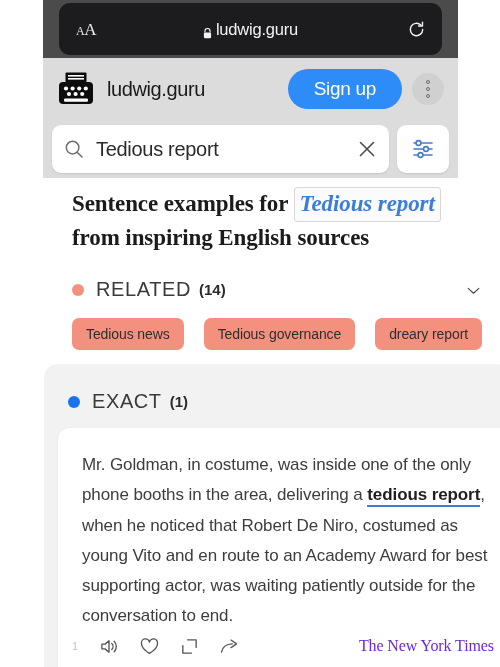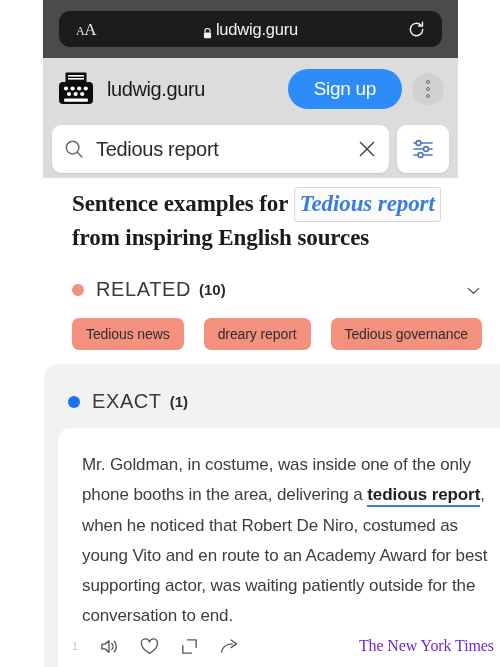--- a/index.html
+++ b/index.html
@@ -30,21 +30,21 @@
     width: 415px;
     height: 58px;
     background: #4b4b4b;
     display: flex;
     align-items: center;
     justify-content: center;
   }
   .url-bar {
     position: relative;
     width: 383px;
-    height: 36px;
+    height: 52px;
     background: #1c1c1e;
     border-radius: 11px;
     display: flex;
     align-items: center;
   }
   .aa-btn {
     position: absolute;
     left: 17px;
     color: #e9e9ea;
     font-family: "Liberation Serif", serif;
@@ -440,34 +440,34 @@
 
     <h1 class="page-title">
       <span>Sentence examples for</span>
       <span class="query-chip">Tedious report</span>
       <span>from inspiring English sources</span>
     </h1>
 
     <div class="related-head">
       <span class="dot related"></span>
       <span class="sec-label">RELATED</span>
-      <span class="sec-count">(10)</span>
+      <span class="sec-count">(14)</span>
       <span class="show-more">
         <span>
           <svg viewBox="0 0 14 9" width="13" height="8">
             <path d="M1 1.5 L7 7 L13 1.5" fill="none" stroke="#4a4a4a" stroke-width="1.3" stroke-linecap="round" stroke-linejoin="round"></path>
           </svg>
         </span>
       </span>
     </div>
 
     <div class="chips-row">
       <span class="chip">Tedious news</span>
+      <span class="chip">Tedious governance</span>
       <span class="chip">dreary report</span>
-      <span class="chip">Tedious governance</span>
       <span class="chip">Tedious study</span>
     </div>
 
     <div class="exact-panel">
       <div class="exact-head">
         <span class="dot exact"></span>
         <span class="sec-label">EXACT</span>
         <span class="sec-count">(1)</span>
       </div>
 

